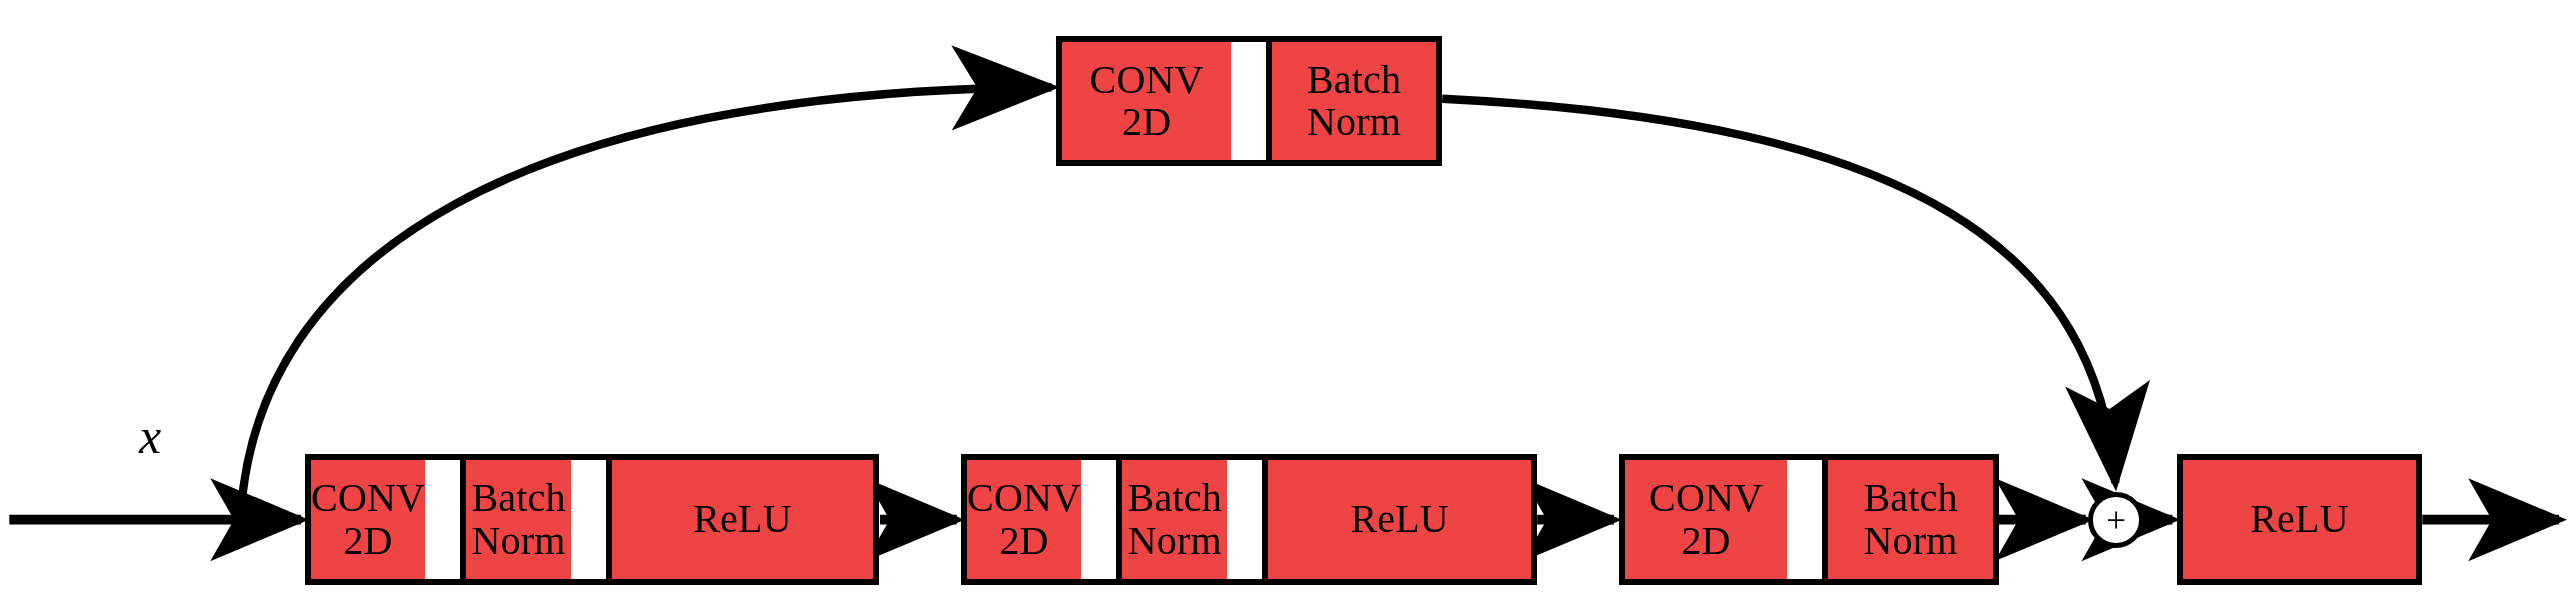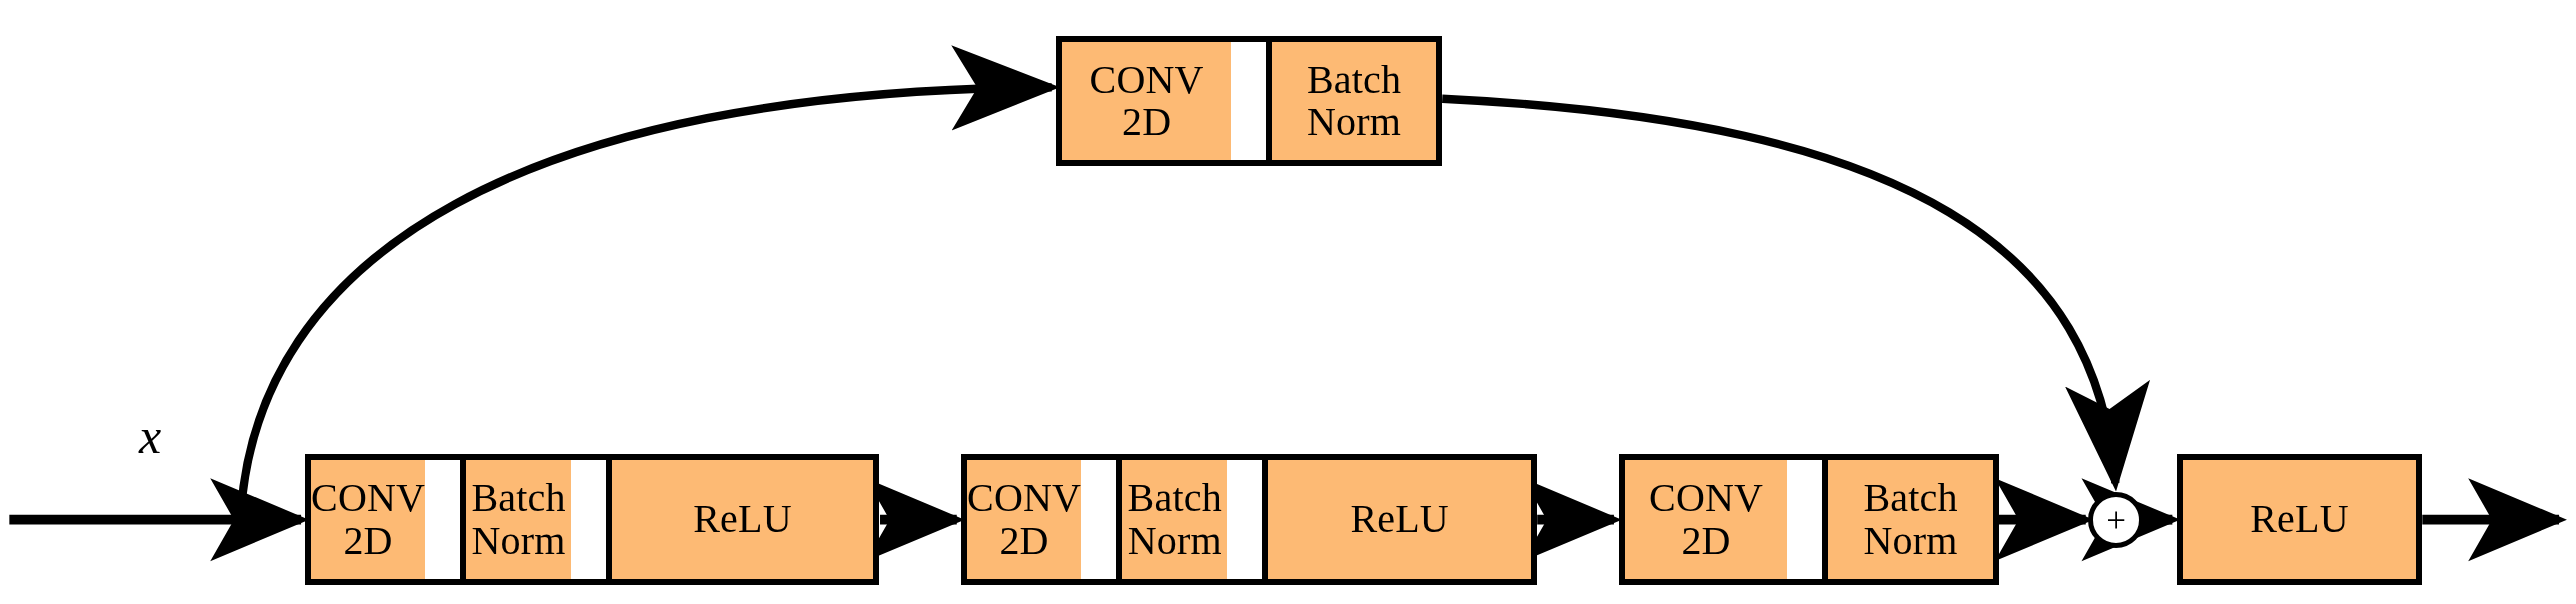--- a/index.html
+++ b/index.html
@@ -37,21 +37,21 @@
     display: flex;
     flex-direction: column;
     align-items: center;
     justify-content: center;
     color: #000000;
     font-size: 40px;
     line-height: 1.06;
     letter-spacing: 0.2px;
     white-space: pre-line;
     text-align: center;
-    background: #fdba74;
+    background: #ef4444;
   }
   .cell + .cell {
     border-left: 6px solid #000000;
     margin-left: 35px;
   }
   .label-math {
     position: absolute;
     color: #000000;
     white-space: nowrap;
     z-index: 4;

